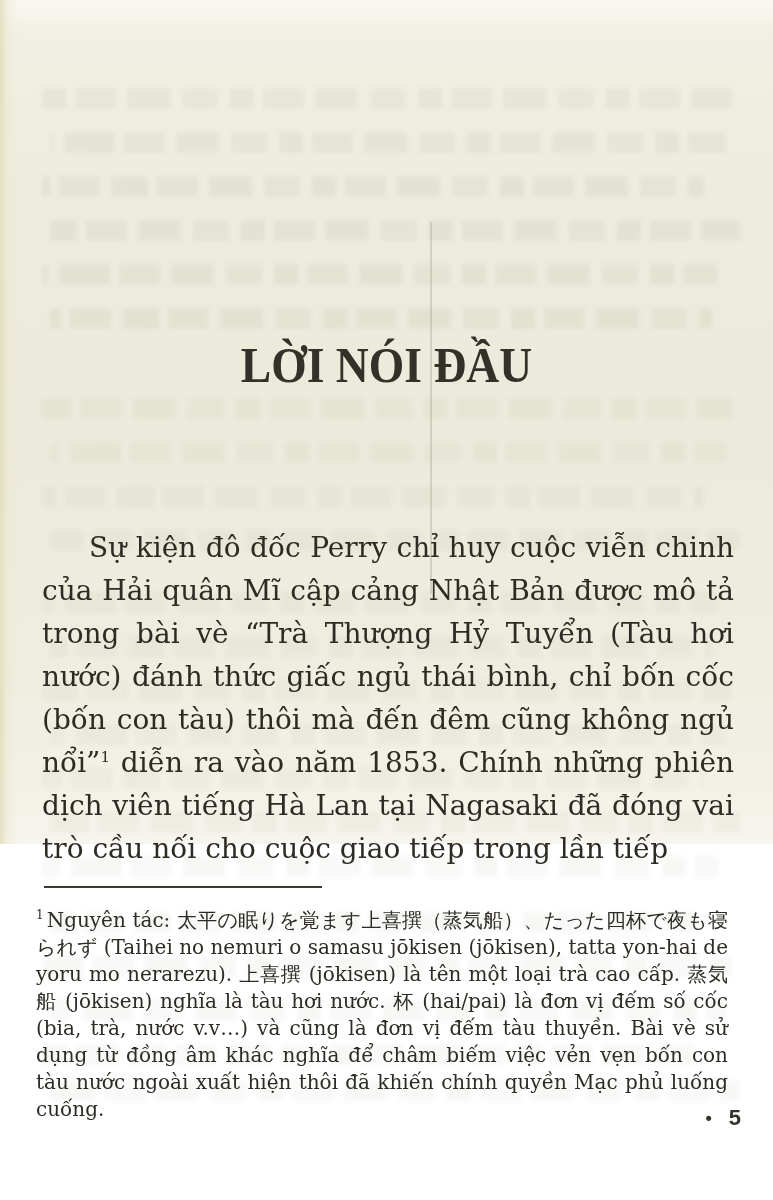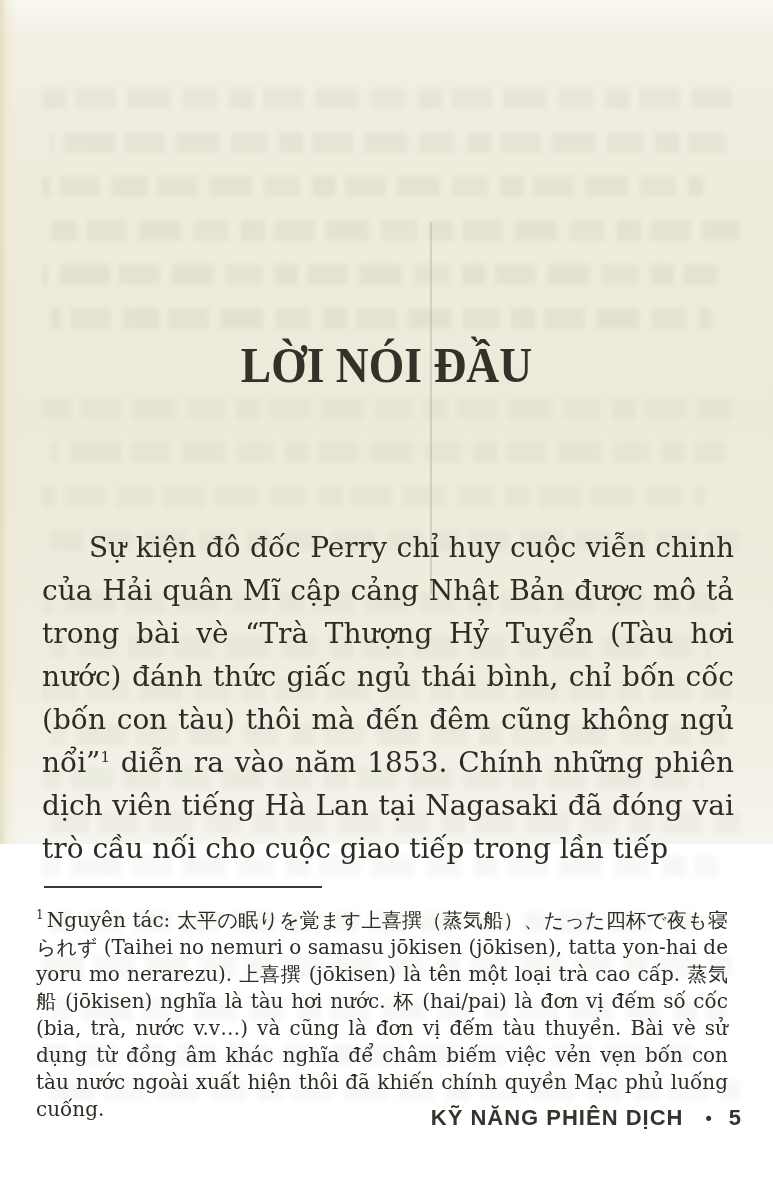--- a/index.html
+++ b/index.html
@@ -104,19 +104,18 @@
 
     <div class="title">LỜI NÓI ĐẦU</div>
 
     <div class="paragraph"><span>Sự kiện đô đốc Perry chỉ huy cuộc viễn chinh của Hải quân Mĩ cập cảng Nhật Bản được mô tả trong bài vè “Trà Thượng Hỷ Tuyển (Tàu hơi nước) đánh thức giấc ngủ thái bình, chỉ bốn cốc (bốn con tàu) thôi mà đến đêm cũng không ngủ nổi”</span><sup>1</sup><span> diễn ra vào năm 1853. Chính những phiên dịch viên tiếng Hà Lan tại Nagasaki đã đóng vai trò cầu nối cho cuộc giao tiếp trong lần tiếp</span></div>
 
     <div class="fn-divider"></div>
 
     <div class="footnote"><sup>1</sup><span>Nguyên tác: 太平の眠りを覚ます上喜撰（蒸気船）、たった四杯で夜も寝られず (Taihei no nemuri o samasu jōkisen (jōkisen), tatta yon-hai de yoru mo nerarezu). 上喜撰 (jōkisen) là tên một loại trà cao cấp. 蒸気船 (jōkisen) nghĩa là tàu hơi nước. 杯 (hai/pai) là đơn vị đếm số cốc (bia, trà, nước v.v…) và cũng là đơn vị đếm tàu thuyền. Bài vè sử dụng từ đồng âm khác nghĩa để châm biếm việc vẻn vẹn bốn con tàu nước ngoài xuất hiện thôi đã khiến chính quyền Mạc phủ luống cuống.</span></div>
 
     <div class="footer">
-      <span>KỸ NĂNG PHIÊN DỊCH</span>
       <span class="sep">•</span>
       <span class="pagenum">5</span>
     </div>
 
   </div>
 </div>
 
 </body></html>

